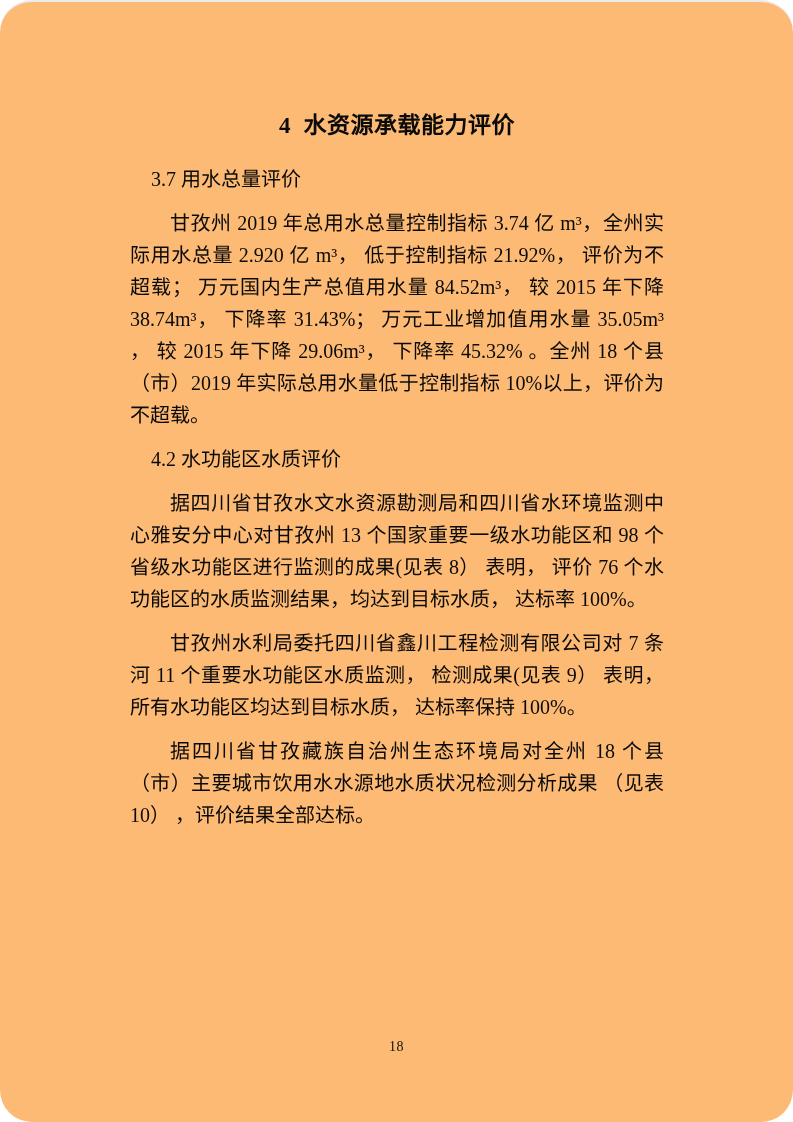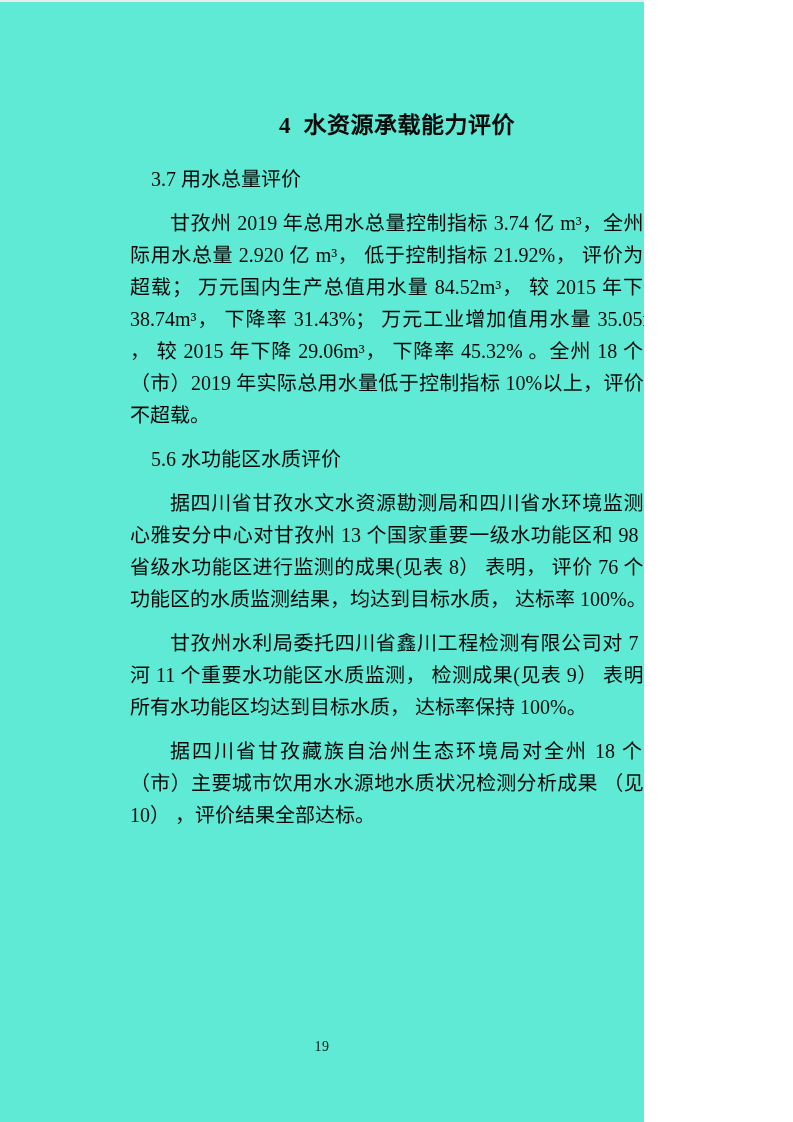--- a/index.html
+++ b/index.html
@@ -2,28 +2,29 @@
 <html lang="zh-CN"><head>
 <meta charset="utf-8">
 <style>
   html, body {
     margin: 0;
     padding: 0;
     background: #ffffff;
   }
   .page {
     position: relative;
-    width: 644px;
+    width: 793px;
     height: 1122px;
-    background: #5eead4;
+    background: #fdba74;
     box-sizing: border-box;
     border-top: 2px solid #ebebeb;
     overflow: hidden;
     font-family: "Liberation Serif", "DejaVu Serif", serif;
     color: #0a0a0a;
+    border-radius: 32px;
   }
   .content {
     position: absolute;
     left: 118px;
     top: 108px;
     width: 558px;
   }
   .doc-title {
     font-size: 23px;
     font-weight: bold;
@@ -65,24 +66,24 @@
 
 <div class="page">
   <div class="content">
 
     <h1 class="doc-title">4  水资源承载能力评价</h1>
 
     <h2 class="sec-heading">3.7 用水总量评价</h2>
 
     <p class="para">甘孜州 2019 年总用水总量控制指标 3.74 亿 m³，全州实际用水总量 2.920 亿 m³， 低于控制指标 21.92%， 评价为不超载； 万元国内生产总值用水量 84.52m³， 较 2015 年下降 38.74m³， 下降率 31.43%； 万元工业增加值用水量 35.05m³ ， 较 2015 年下降 29.06m³， 下降率 45.32% 。全州 18 个县（市）2019 年实际总用水量低于控制指标 10%以上，评价为不超载。</p>
 
-    <h2 class="sec-heading">5.6 水功能区水质评价</h2>
+    <h2 class="sec-heading">4.2 水功能区水质评价</h2>
 
     <p class="para">据四川省甘孜水文水资源勘测局和四川省水环境监测中心雅安分中心对甘孜州 13 个国家重要一级水功能区和 98 个省级水功能区进行监测的成果(见表 8） 表明， 评价 76 个水功能区的水质监测结果，均达到目标水质， 达标率 100%。</p>
 
     <p class="para">甘孜州水利局委托四川省鑫川工程检测有限公司对 7 条河 11 个重要水功能区水质监测， 检测成果(见表 9） 表明， 所有水功能区均达到目标水质， 达标率保持 100%。</p>
 
     <p class="para">据四川省甘孜藏族自治州生态环境局对全州 18 个县（市）主要城市饮用水水源地水质状况检测分析成果 （见表 10） ，评价结果全部达标。</p>
 
   </div>
 
-  <div class="page-number">19</div>
+  <div class="page-number">18</div>
 </div>
 
 </body></html>

